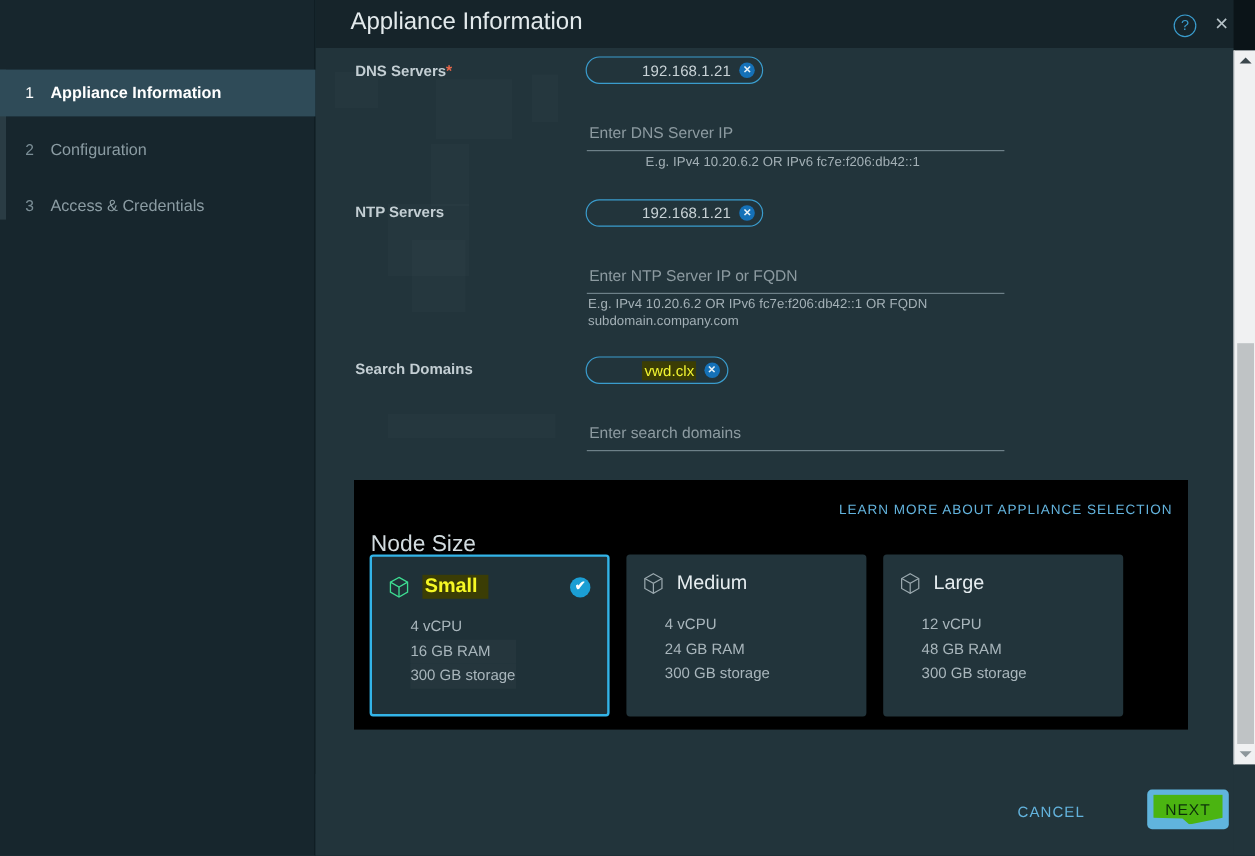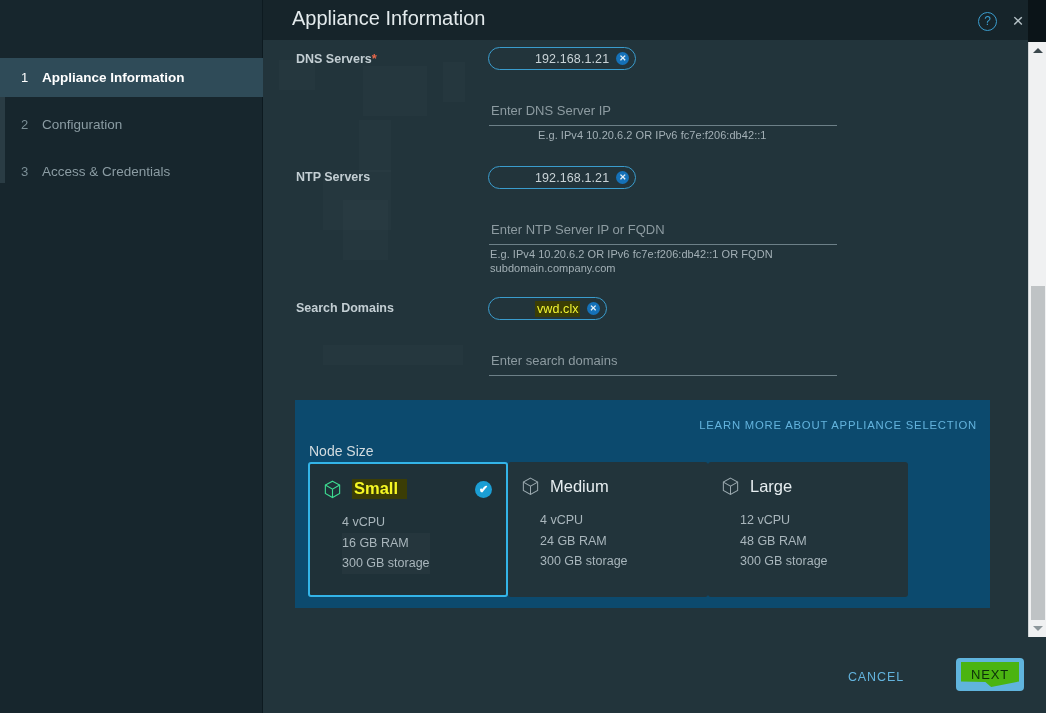--- a/index.html
+++ b/index.html
@@ -219,43 +219,44 @@
     white-space: pre-line;
     letter-spacing: 0.05px;
   }
 
   
   #node-panel {
     position: absolute;
     left: 32px; top: 360px;
     width: 695px;
     height: 208px;
-    background: #0c4a6e;
+    background: #000000;
   }
   #learn-more {
     position: absolute;
     right: 13px; top: 19px;
     font-size: 11.3px;
     color: #63b3dd;
     letter-spacing: 0.8px;
     text-decoration: none;
     cursor: pointer;
     white-space: nowrap;
   }
   #node-size-label {
     position: absolute;
     left: 14px; top: 43px;
-    font-size: 14px;
+    font-size: 19px;
     color: #d2dbdf;
     white-space: nowrap;
   }
   #cards {
     position: absolute;
     left: 13px; top: 62px;
     display: flex;
+    gap: 14px;
   }
   .card {
     position: relative;
     width: 200px;
     height: 135px;
     border: 1px solid #8594",9b;
     border: 1px solid #86959b;
     border-radius: 3px;
     background: #22343b;
     cursor: pointer;

